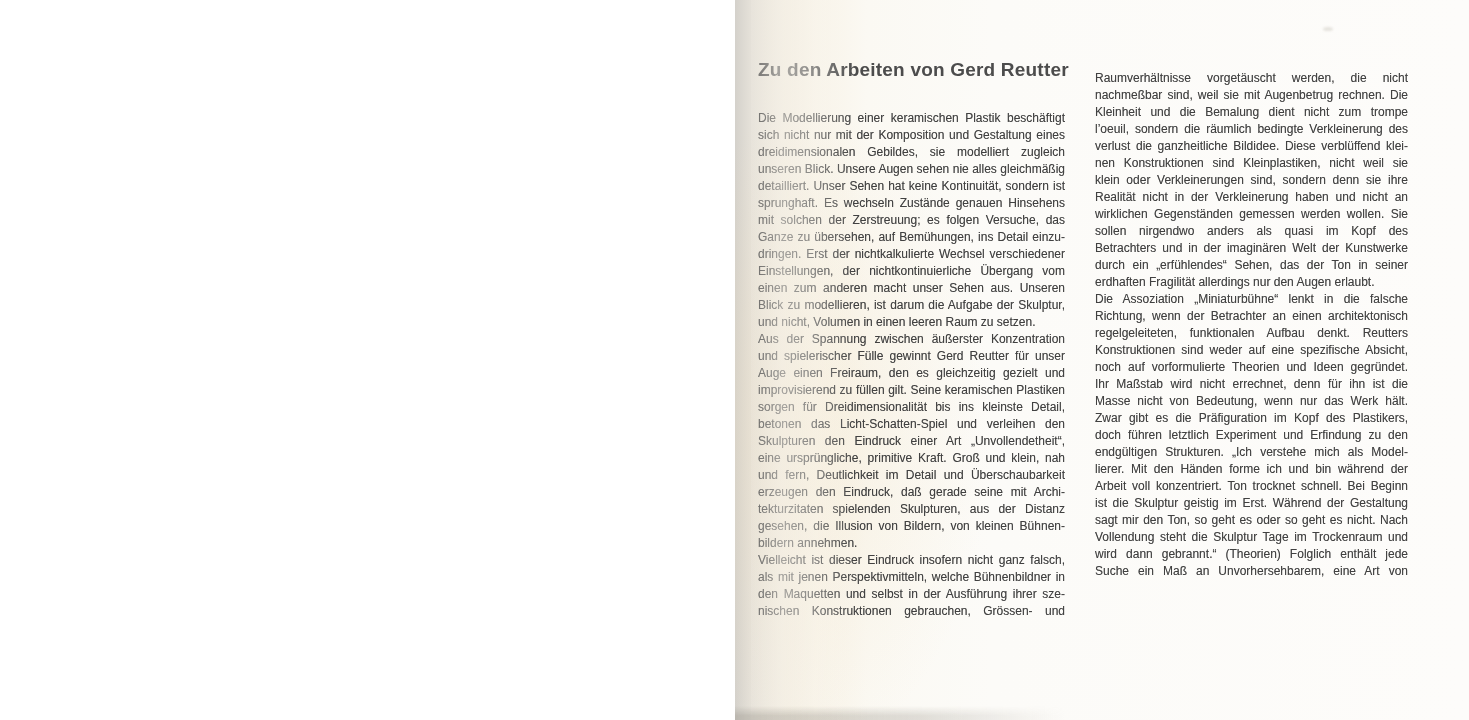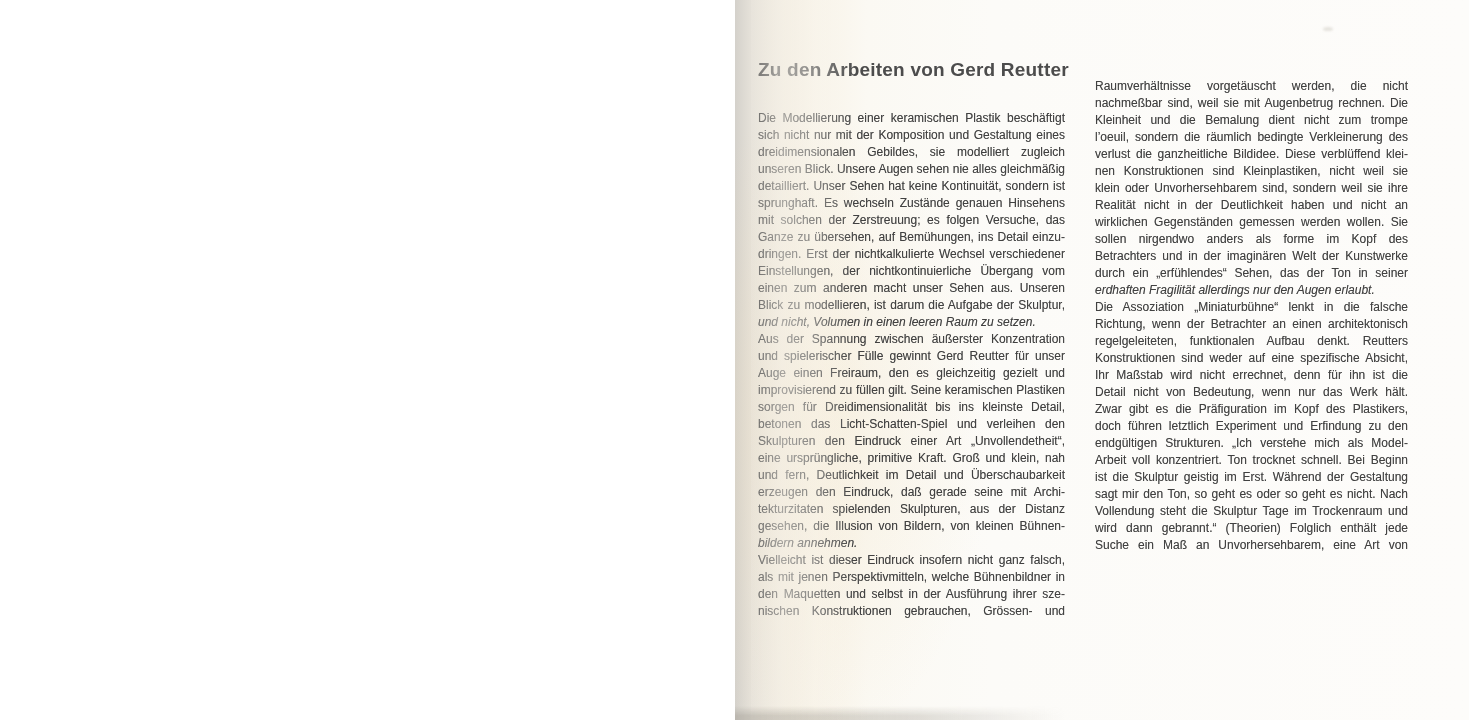--- a/index.html
+++ b/index.html
@@ -30,31 +30,31 @@
     letter-spacing: 0.2px;
     color: #4c4c4c;
     white-space: nowrap;
     z-index: 1;
   }
   .col {
     position: absolute;
     z-index: 1;
   }
   .col-left  { left: 23px;  top: 110px; width: 307px; }
-  .col-right { left: 360px; top: 78px;  width: 313px; }
+  .col-right { left: 360px; top: 70px;  width: 313px; }
   .line {
     font-size: 12px;
     line-height: 17px;
     color: #414141;
     text-align: justify;
     text-align-last: justify;
     text-shadow: 0 0 0.4px rgba(65,65,65,0.45);
     white-space: normal;
   }
-  .line.para-end { text-align-last: left; font-style: italic; }
+  .line.para-end { text-align-last: left; }
   
   .fade-overlay {
     position: absolute;
     left: 16px; top: 0;
     width: 104px; height: 720px;
     background: linear-gradient(90deg,
       rgba(242,238,230,0.20) 0%,
       rgba(247,243,235,0.55) 30%,
       rgba(249,246,239,0.38) 60%,
       rgba(250,247,241,0) 100%);
@@ -121,36 +121,38 @@
         <div class="line">den Maquetten und selbst in der Ausführung ihrer sze-</div>
         <div class="line">nischen Konstruktionen gebrauchen, Grössen- und</div>
       </div>
     <div class="col col-right">
         <div class="line">Raumverhältnisse vorgetäuscht werden, die nicht</div>
         <div class="line">nachmeßbar sind, weil sie mit Augenbetrug rechnen. Die</div>
         <div class="line">Kleinheit und die Bemalung dient nicht zum trompe</div>
         <div class="line">l’oeuil, sondern die räumlich bedingte Verkleinerung des</div>
         <div class="line">verlust die ganzheitliche Bildidee. Diese verblüffend klei-</div>
         <div class="line">nen Konstruktionen sind Kleinplastiken, nicht weil sie</div>
-        <div class="line">klein oder Unvorhersehbarem sind, sondern weil sie ihre</div>
-        <div class="line">Realität nicht in der Deutlichkeit haben und nicht an</div>
+        <div class="line">klein oder Verkleinerungen sind, sondern denn sie ihre</div>
+        <div class="line">Realität nicht in der Verkleinerung haben und nicht an</div>
         <div class="line">wirklichen Gegenständen gemessen werden wollen. Sie</div>
-        <div class="line">sollen nirgendwo anders als forme im Kopf des</div>
+        <div class="line">sollen nirgendwo anders als quasi im Kopf des</div>
         <div class="line">Betrachters und in der imaginären Welt der Kunstwerke</div>
         <div class="line">durch ein „erfühlendes“ Sehen, das der Ton in seiner</div>
         <div class="line para-end">erdhaften Fragilität allerdings nur den Augen erlaubt.</div>
         <div class="line">Die Assoziation „Miniaturbühne“ lenkt in die falsche</div>
         <div class="line">Richtung, wenn der Betrachter an einen architektonisch</div>
         <div class="line">regelgeleiteten, funktionalen Aufbau denkt. Reutters</div>
         <div class="line">Konstruktionen sind weder auf eine spezifische Absicht,</div>
+        <div class="line">noch auf vorformulierte Theorien und Ideen gegründet.</div>
         <div class="line">Ihr Maßstab wird nicht errechnet, denn für ihn ist die</div>
-        <div class="line">Detail nicht von Bedeutung, wenn nur das Werk hält.</div>
+        <div class="line">Masse nicht von Bedeutung, wenn nur das Werk hält.</div>
         <div class="line">Zwar gibt es die Präfiguration im Kopf des Plastikers,</div>
         <div class="line">doch führen letztlich Experiment und Erfindung zu den</div>
         <div class="line">endgültigen Strukturen. „Ich verstehe mich als Model-</div>
+        <div class="line">lierer. Mit den Händen forme ich und bin während der</div>
         <div class="line">Arbeit voll konzentriert. Ton trocknet schnell. Bei Beginn</div>
         <div class="line">ist die Skulptur geistig im Erst. Während der Gestaltung</div>
         <div class="line">sagt mir den Ton, so geht es oder so geht es nicht. Nach</div>
         <div class="line">Vollendung steht die Skulptur Tage im Trockenraum und</div>
         <div class="line">wird dann gebrannt.“ (Theorien) Folglich enthält jede</div>
         <div class="line">Suche ein Maß an Unvorhersehbarem, eine Art von</div>
       </div>
     <div class="fade-overlay"></div>
     <div class="bottom-edge"></div>
     <div class="speck"></div>

